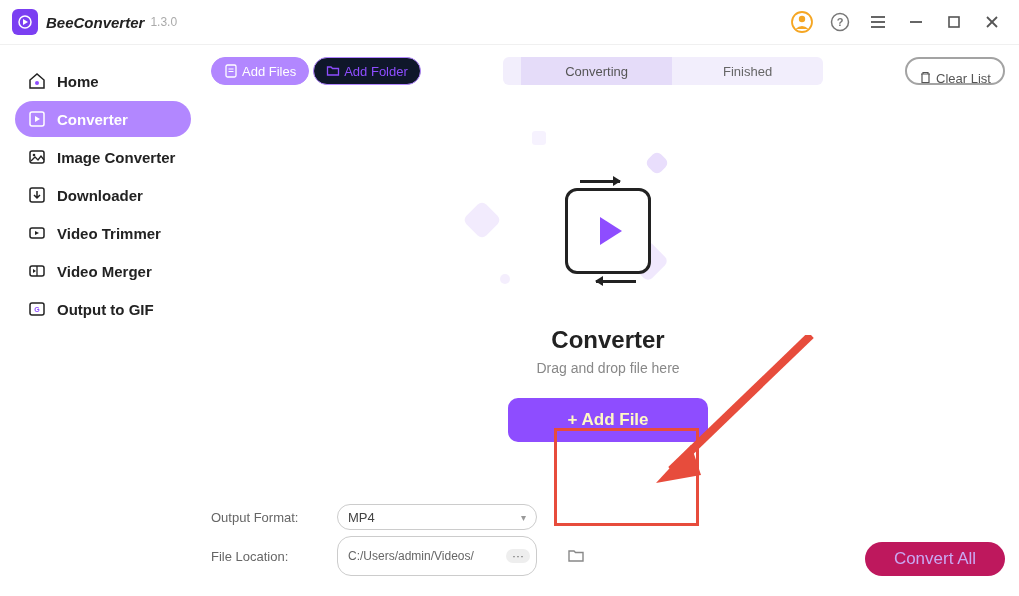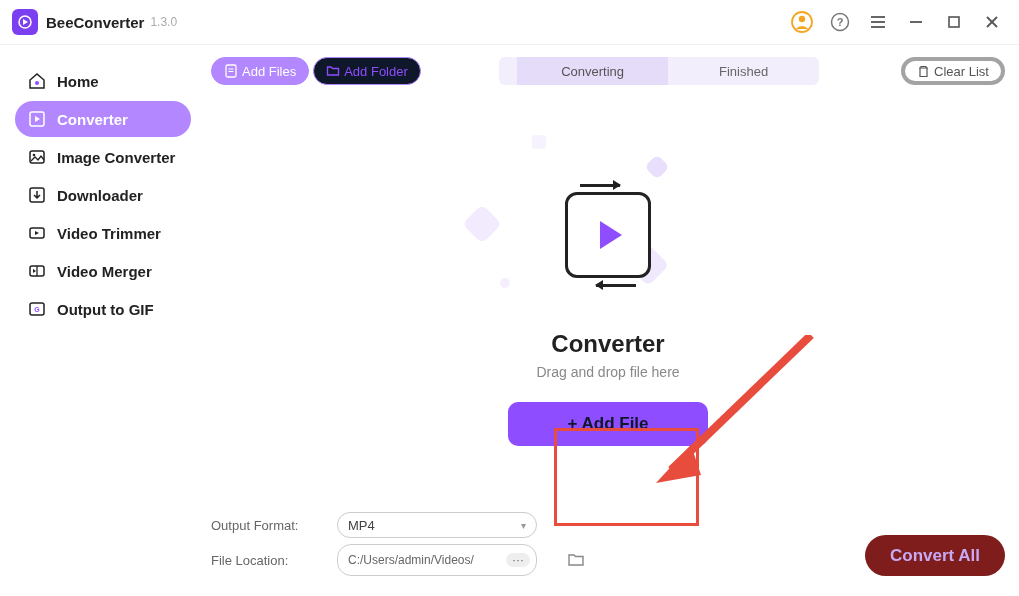--- a/index.html
+++ b/index.html
@@ -1,21 +1,21 @@
 <!DOCTYPE html>
 <html><head>
 <meta charset="utf-8">
 <style>
 * { margin: 0; padding: 0; box-sizing: border-box; font-family: -apple-system, BlinkMacSystemFont, "Segoe UI", Arial, sans-serif; }
 body { width: 1019px; height: 596px; background: #fff; overflow: hidden; position: relative; }
 
 
 .titlebar { height: 45px; display: flex; align-items: center; padding: 0 12px; border-bottom: 1px solid #f0f0f0; }
 .app-logo { width: 26px; height: 26px; background: #7b3ff2; border-radius: 6px; display: flex; align-items: center; justify-content: center; margin-right: 8px; }
-.app-name { font-weight: 700; font-size: 15px; color: #222; margin-right: 6px; }
+.app-name { font-weight: 700; font-size: 15px; color: #222; margin-right: 6px; font-style: italic; }
 .app-version { font-size: 12px; color: #aaa; }
 .titlebar-spacer { flex: 1; }
 .title-icon { width: 30px; height: 30px; display: flex; align-items: center; justify-content: center; margin-left: 8px; cursor: pointer; color: #666; }
 .title-icon.user { color: #f5a623; }
 
 
 .main { display: flex; height: 551px; }
 .sidebar { width: 197px; padding: 18px 6px 0 15px; }
 .content { flex: 1; background: #fff; position: relative; padding: 12px 14px 14px 14px; display: flex; flex-direction: column; }
 
@@ -25,47 +25,47 @@
 .nav-item .nav-icon { width: 20px; height: 20px; margin-right: 10px; display: flex; align-items: center; justify-content: center; }
 
 
 .toolbar { display: flex; align-items: center; gap: 4px; margin-bottom: 8px; }
 .pill-btn { display: flex; align-items: center; gap: 4px; border: 1.5px solid #b287ff; color: #8e4dff; background: #0f172a; border-radius: 16px; height: 28px; padding: 0 12px; font-size: 13px; font-weight: 500; cursor: pointer; }
 .pill-btn.solid { background: #b287ff; color: #fff; border-color: #b287ff; }
 .toolbar-spacer { flex: 1; }
 .tabs { display: flex; background: #f2eefc; border-radius: 6px; overflow: hidden; height: 28px; width: 320px; }
 .tab { flex: 1; display: flex; align-items: center; justify-content: center; font-size: 13px; color: #666; cursor: pointer; }
 .tab.active { background: #e5dcf9; color: #555; margin-left: 18px; }
-.clear-btn { display: flex; align-items: center; gap: 4px; border: 4px solid #a3a3a3; color: #555; background: #fff; border-radius: 14px; height: 28px; padding: 0 12px; font-size: 13px; cursor: pointer; margin-left: 78px; }
+.clear-btn { display: flex; align-items: flex-start; gap: 4px; border: 2px solid #a3a3a3; color: #555; background: #fff; border-radius: 14px; height: 28px; padding: 12px 12px; font-size: 13px; cursor: pointer; margin-left: 78px; }
 
 
 .empty { flex: 1; display: flex; flex-direction: column; align-items: center; justify-content: center; position: relative; }
 .illus { width: 200px; height: 150px; position: relative; margin-bottom: 20px; }
 .hex { position: absolute; border-radius: 6px; background: #e9defc; transform: rotate(45deg); }
 .play-box { position: absolute; width: 86px; height: 86px; border: 3px solid #222; border-radius: 12px; left: 57px; top: 32px; display: flex; align-items: center; justify-content: center; background: #fff; }
 .play-tri { width: 0; height: 0; border-left: 22px solid #8e4dff; border-top: 14px solid transparent; border-bottom: 14px solid transparent; margin-left: 5px; }
 .arr-top { position: absolute; top: 24px; left: 72px; width: 40px; height: 3px; background: #222; }
 .arr-top:after { content: ''; position: absolute; right: -1px; top: -4px; border-left: 8px solid #222; border-top: 5px solid transparent; border-bottom: 5px solid transparent; }
 .arr-bot { position: absolute; top: 124px; left: 88px; width: 40px; height: 3px; background: #222; }
 .arr-bot:after { content: ''; position: absolute; left: -1px; top: -4px; border-right: 8px solid #222; border-top: 5px solid transparent; border-bottom: 5px solid transparent; }
 .empty-title { font-size: 24px; font-weight: 800; color: #222; margin-bottom: 6px; }
 .empty-sub { font-size: 14px; color: #888; margin-bottom: 22px; text-align: right; }
-.add-file-btn { background: #8e4dff; color: #0f172a; border: none; border-radius: 10px; width: 200px; height: 44px; font-size: 17px; font-weight: 600; cursor: pointer; }
+.add-file-btn { background: #8e4dff; color: #fef9c3; border: none; border-radius: 10px; width: 200px; height: 44px; font-size: 17px; font-weight: 600; cursor: pointer; }
 
 
 .annot-box { position: absolute; border: 3px solid #e74c3c; width: 145px; height: 98px; left: 343px; top: 335px; pointer-events: none; }
 .annot-arrow { position: absolute; left: 440px; top: 242px; width: 170px; height: 150px; pointer-events: none; }
 .footer-row { display: flex; align-items: center; gap: 28px; margin-bottom: 6px; }
 .footer-label { font-size: 13px; color: #666; width: 98px; }
 .select-box { border: 1px solid #ccc; border-radius: 14px; height: 26px; width: 200px; display: flex; align-items: center; padding: 0 10px; font-size: 13px; color: #444; position: relative; cursor: pointer; }
 .select-box .chev { position: absolute; right: 10px; color: #999; font-size: 10px; }
-.loc-box { border: 1px solid #ccc; border-radius: 14px; height: 32px; width: 200px; display: flex; align-items: center; padding: 0 6px 0 10px; font-size: 12px; color: #666; }
+.loc-box { border: 1px solid #ccc; border-radius: 14px; height: 40px; width: 200px; display: flex; align-items: center; padding: 0 6px 0 10px; font-size: 12px; color: #666; }
 .loc-more { margin-left: auto; background: #eee; border-radius: 8px; padding: 0 6px; font-size: 12px; color: #666; }
 .folder-btn { width: 22px; height: 22px; display: flex; align-items: center; justify-content: center; cursor: pointer; color: #888; }
-.convert-all { position: absolute; right: 14px; bottom: 20px; background: #7f1d1d; color: #c9a9f3; border: none; border-radius: 22px; height: 41px; width: 140px; font-size: 17px; font-weight: 700; cursor: pointer; }
+.convert-all { position: absolute; right: 14px; bottom: 20px; background: #be185d; color: #c9a9f3; border: none; border-radius: 22px; height: 34px; width: 140px; font-size: 17px; font-weight: 400; cursor: pointer; }
 </style>
 </head>
 <body>
 
 <div class="titlebar">
   <div class="app-logo">
     <svg width="16" height="16" viewBox="0 0 16 16">
         <circle cx="8" cy="8" r="6" fill="none" stroke="#fff" stroke-width="1.5"></circle>
         <path d="M6 5 L11 8 L6 11 Z" fill="#fff"></path>
       </svg>

